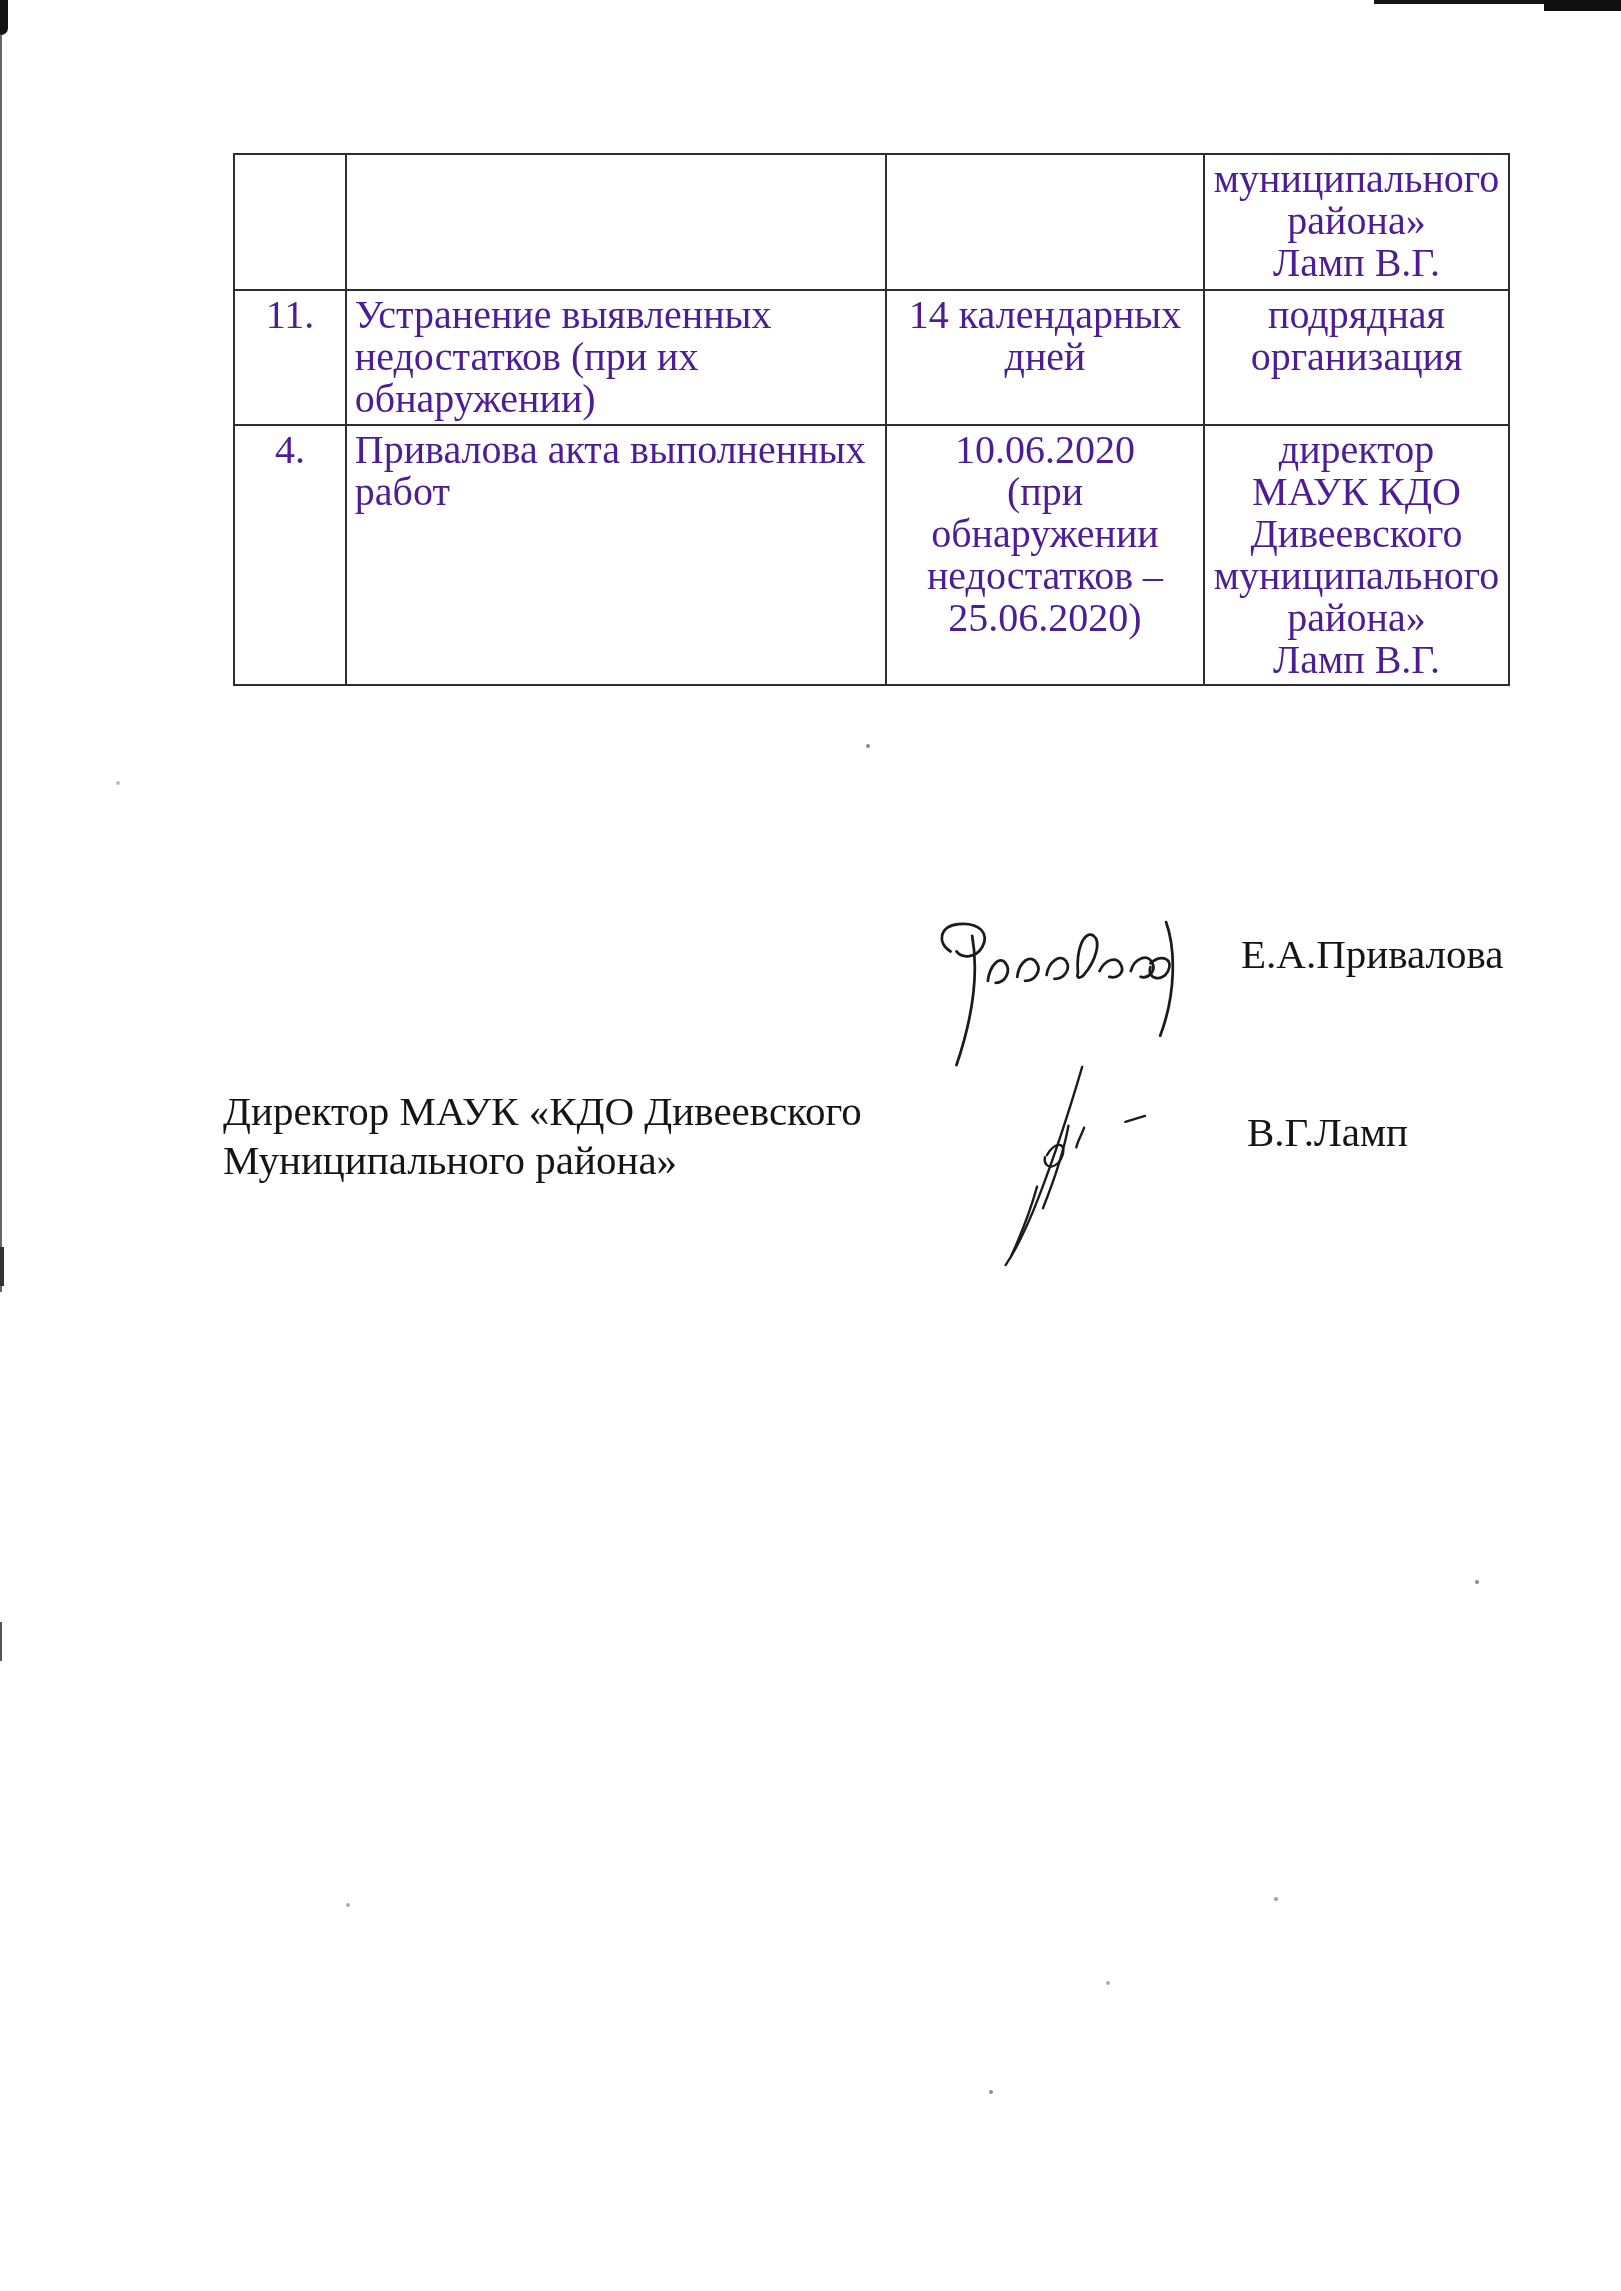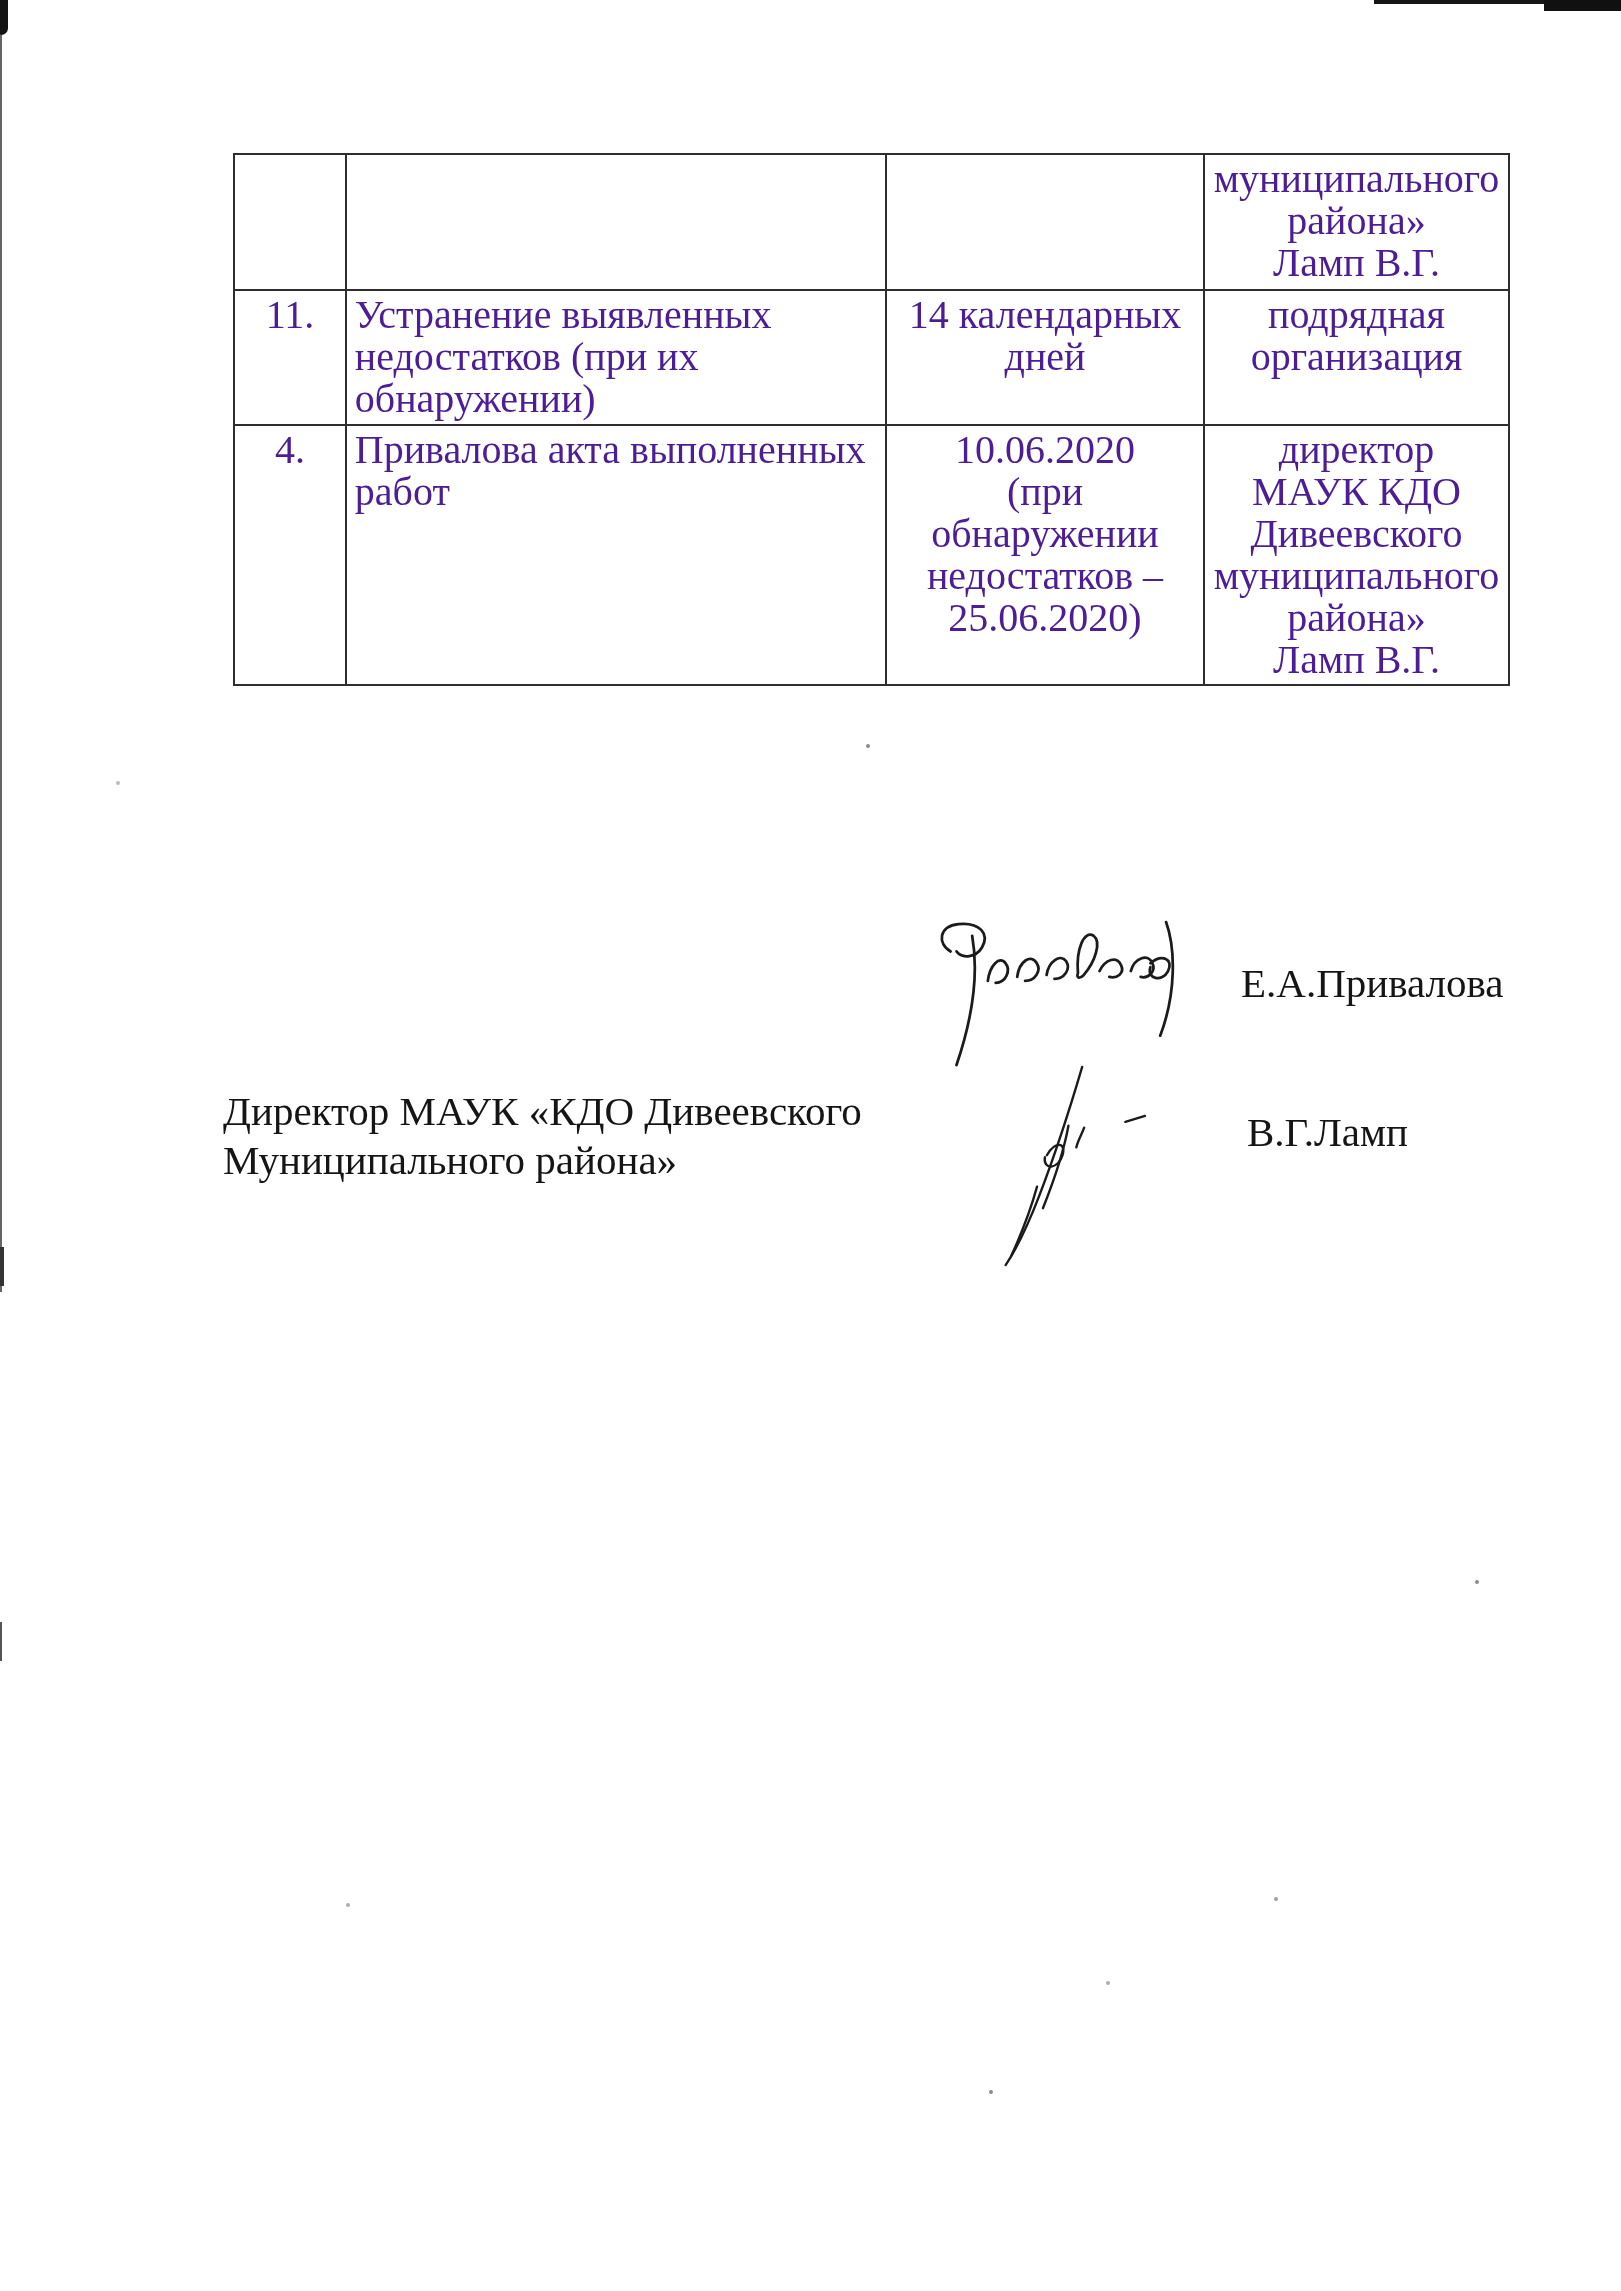--- a/index.html
+++ b/index.html
@@ -49,21 +49,21 @@
   }
   .block-responsible{ left:224px; top:800px; width:706px;}
   .block-director{ left:223px; top:1038px; width:745px;}
   .sig-name{
     position:absolute;
     font-size:41px;
     line-height:45px;
     color:#151515;
     white-space:nowrap;
   }
-  .name-privalova{ left:1241px; top:961px;}
+  .name-privalova{ left:1241px; top:932px;}
   .name-lamp{ left:1247px; top:1110px;}
 
   
   .sig{ position:absolute; }
   .sig path{ fill:none; stroke:#1b1b1b; stroke-width:2.8; stroke-linecap:round; stroke-linejoin:round;}
   .sig-privalova{ left:933px; top:910px;}
   .sig-lamp{ left:982px; top:1061px;}
   .sig-lamp path{ stroke-width:2.4;}
 
   

